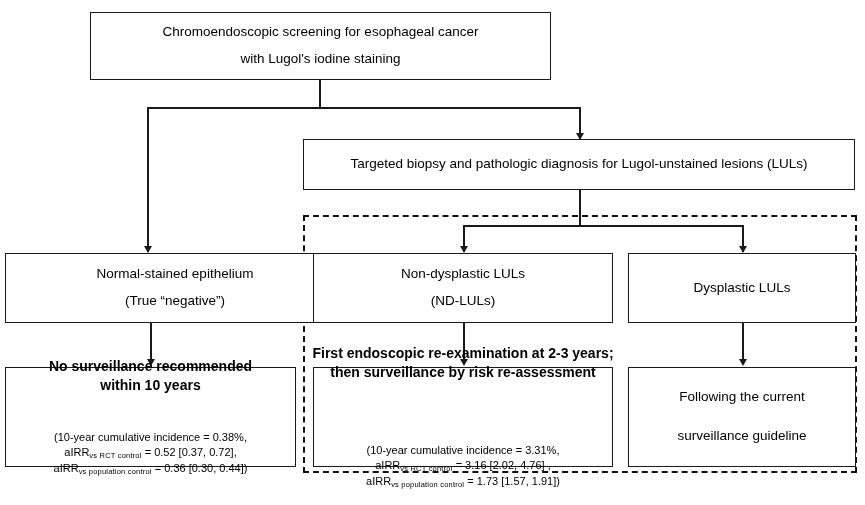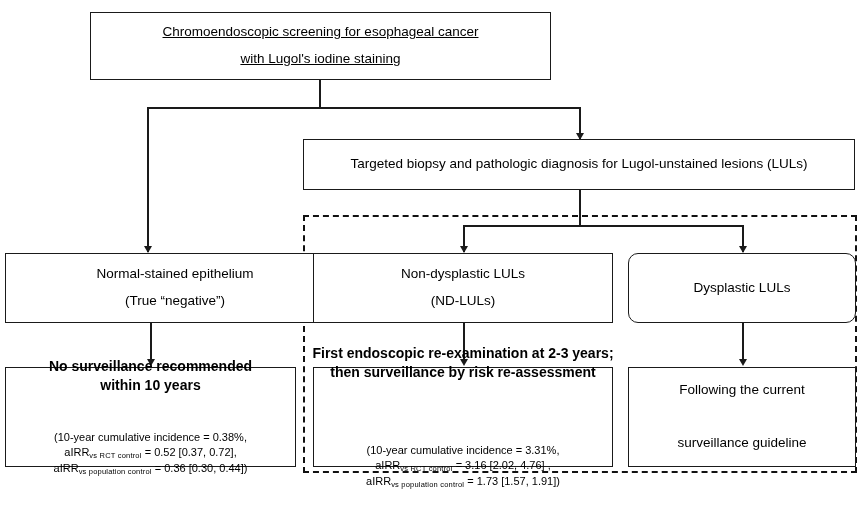--- a/index.html
+++ b/index.html
@@ -30,33 +30,33 @@
     text-align: center;
     line-height: 1.55;
   }
   .node .ln {
     display: block;
     white-space: nowrap;
   }
 
   
   #node-screening { left: 90px;  top: 12px;  width: 461px; height: 68px;  font-size: 13.5px; }
-  #node-screening .ln { margin: 3px 16px; text-decoration: underline; }
+  #node-screening .ln { margin: 3px 16px; }
 
   #node-biopsy    { left: 303px; top: 139px; width: 552px; height: 51px;  font-size: 13.5px; }
 
   #node-normal    { left: 5px;   top: 253px; width: 340px; height: 70px;  font-size: 13.5px; }
   #node-nd        { left: 313px; top: 253px; width: 300px; height: 70px;  font-size: 13.5px; }
-  #node-dys       { left: 628px; top: 253px; width: 228px; height: 70px;  font-size: 13.5px; border-radius: 10px; }
+  #node-dys       { left: 628px; top: 253px; width: 228px; height: 70px;  font-size: 13.5px; }
   #node-normal .ln, #node-nd .ln { margin: 3px 0; }
 
   #node-nosurv    { left: 5px;   top: 367px; width: 291px; height: 100px; gap: 22px; }
   #node-firstexam { left: 313px; top: 367px; width: 300px; height: 100px; gap: 48px; }
   #node-guideline { left: 628px; top: 367px; width: 228px; height: 100px; font-size: 13.5px; }
-  #node-guideline .ln { margin: 16px 0; }
+  #node-guideline .ln { margin: 9px 0; }
 
   .hdr {
     font-weight: bold;
     font-size: 14px;
     line-height: 1.3;
     margin: 0;
   }
   .stats {
     font-size: 11px;
     line-height: 1.42;

